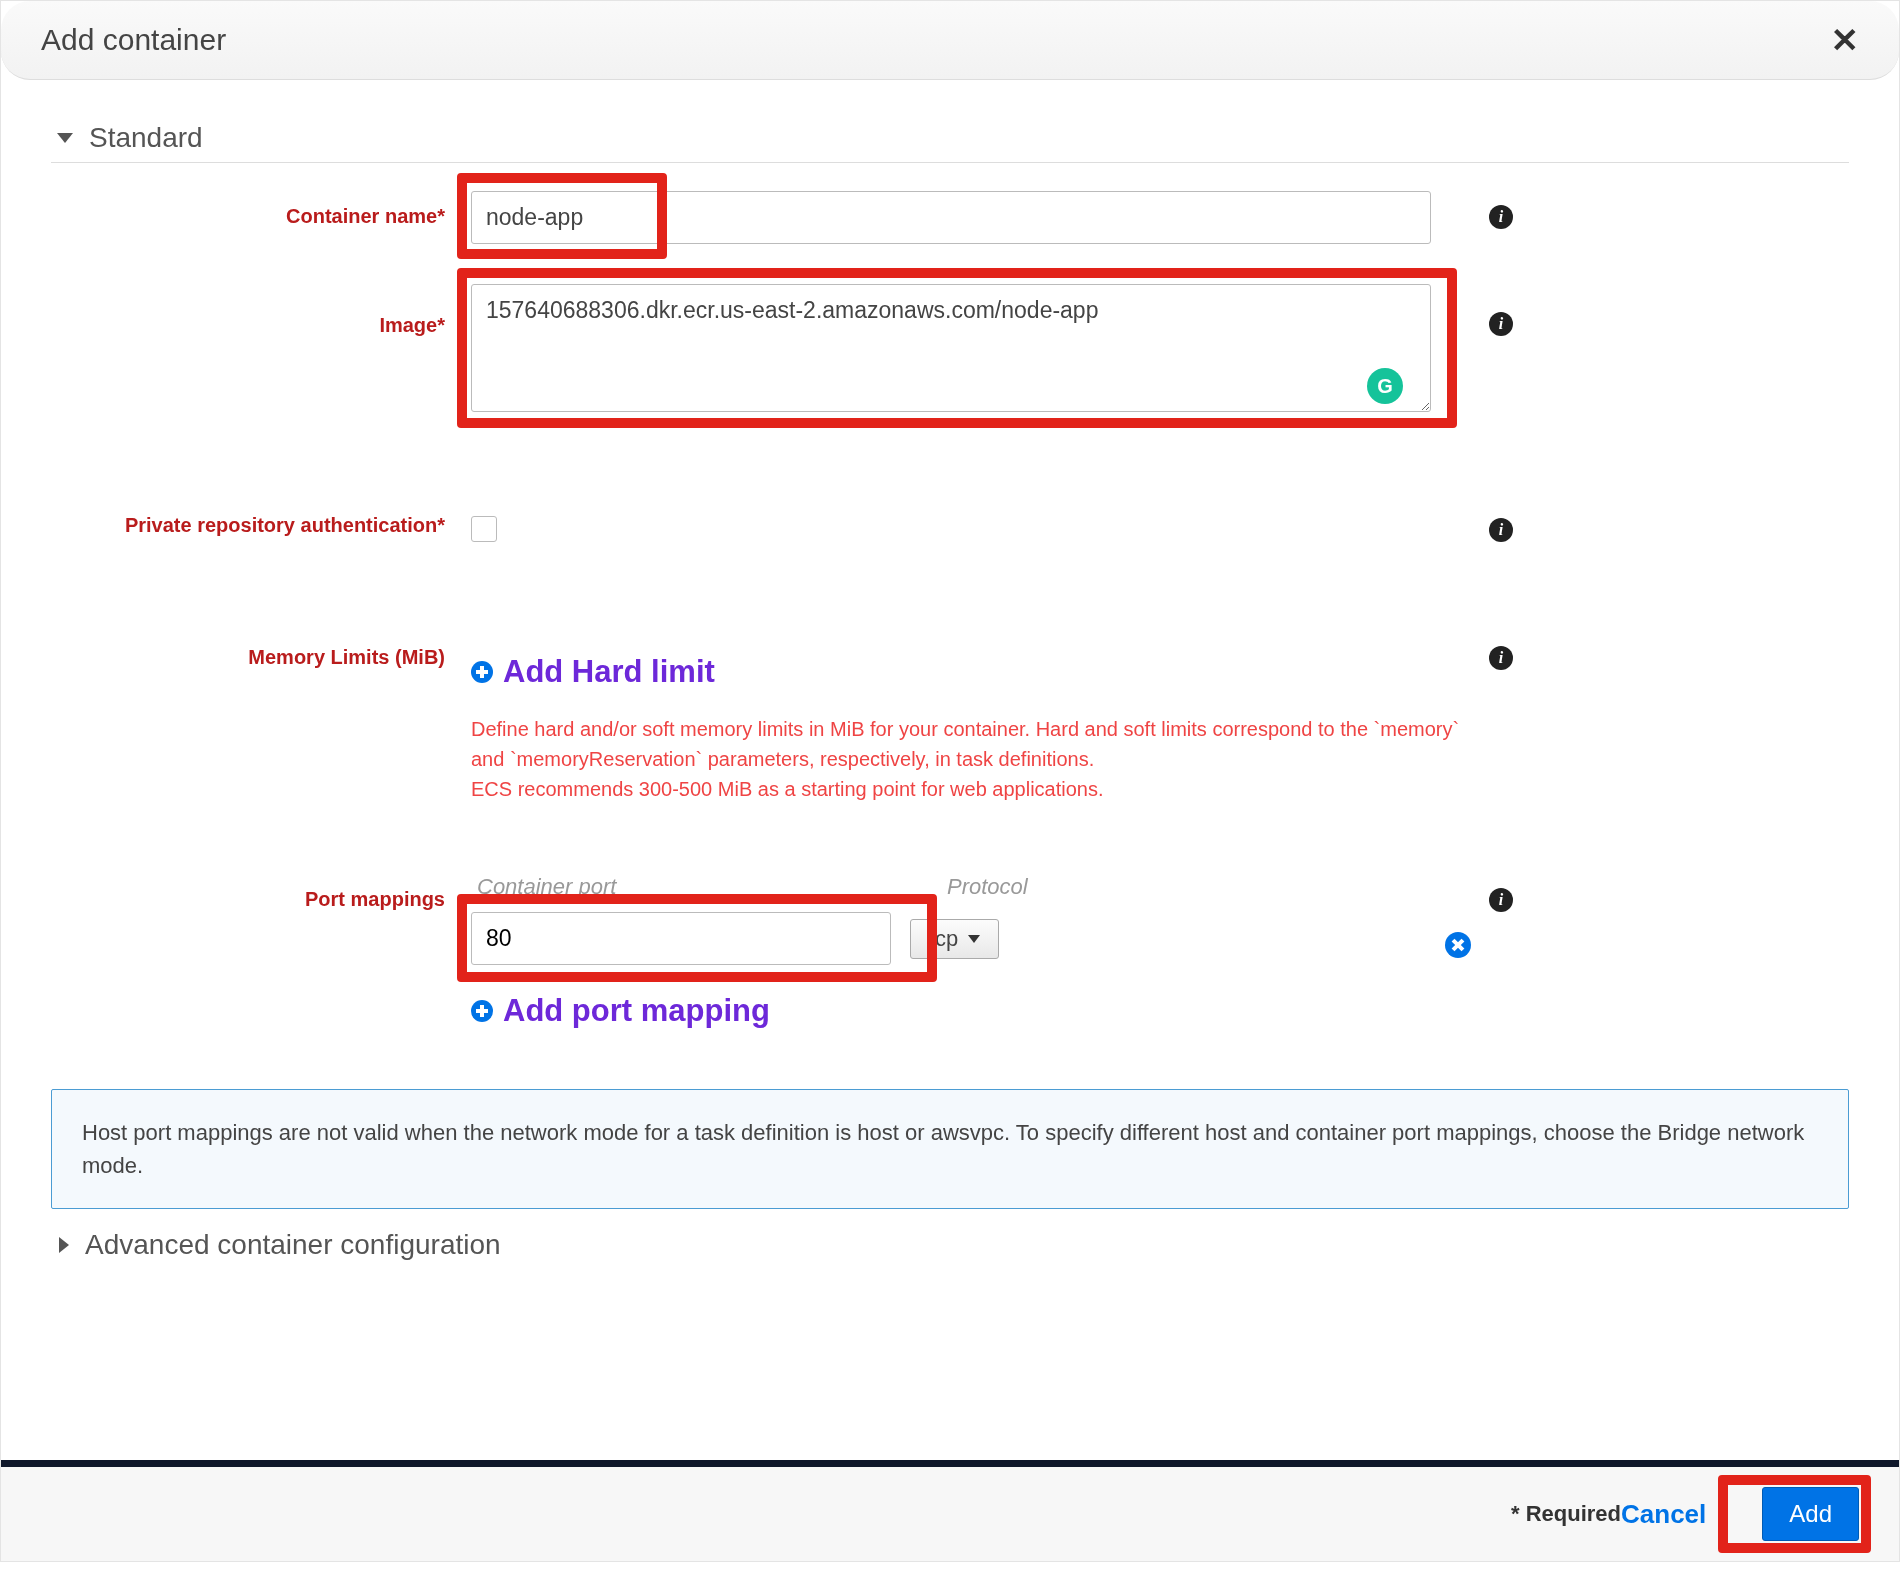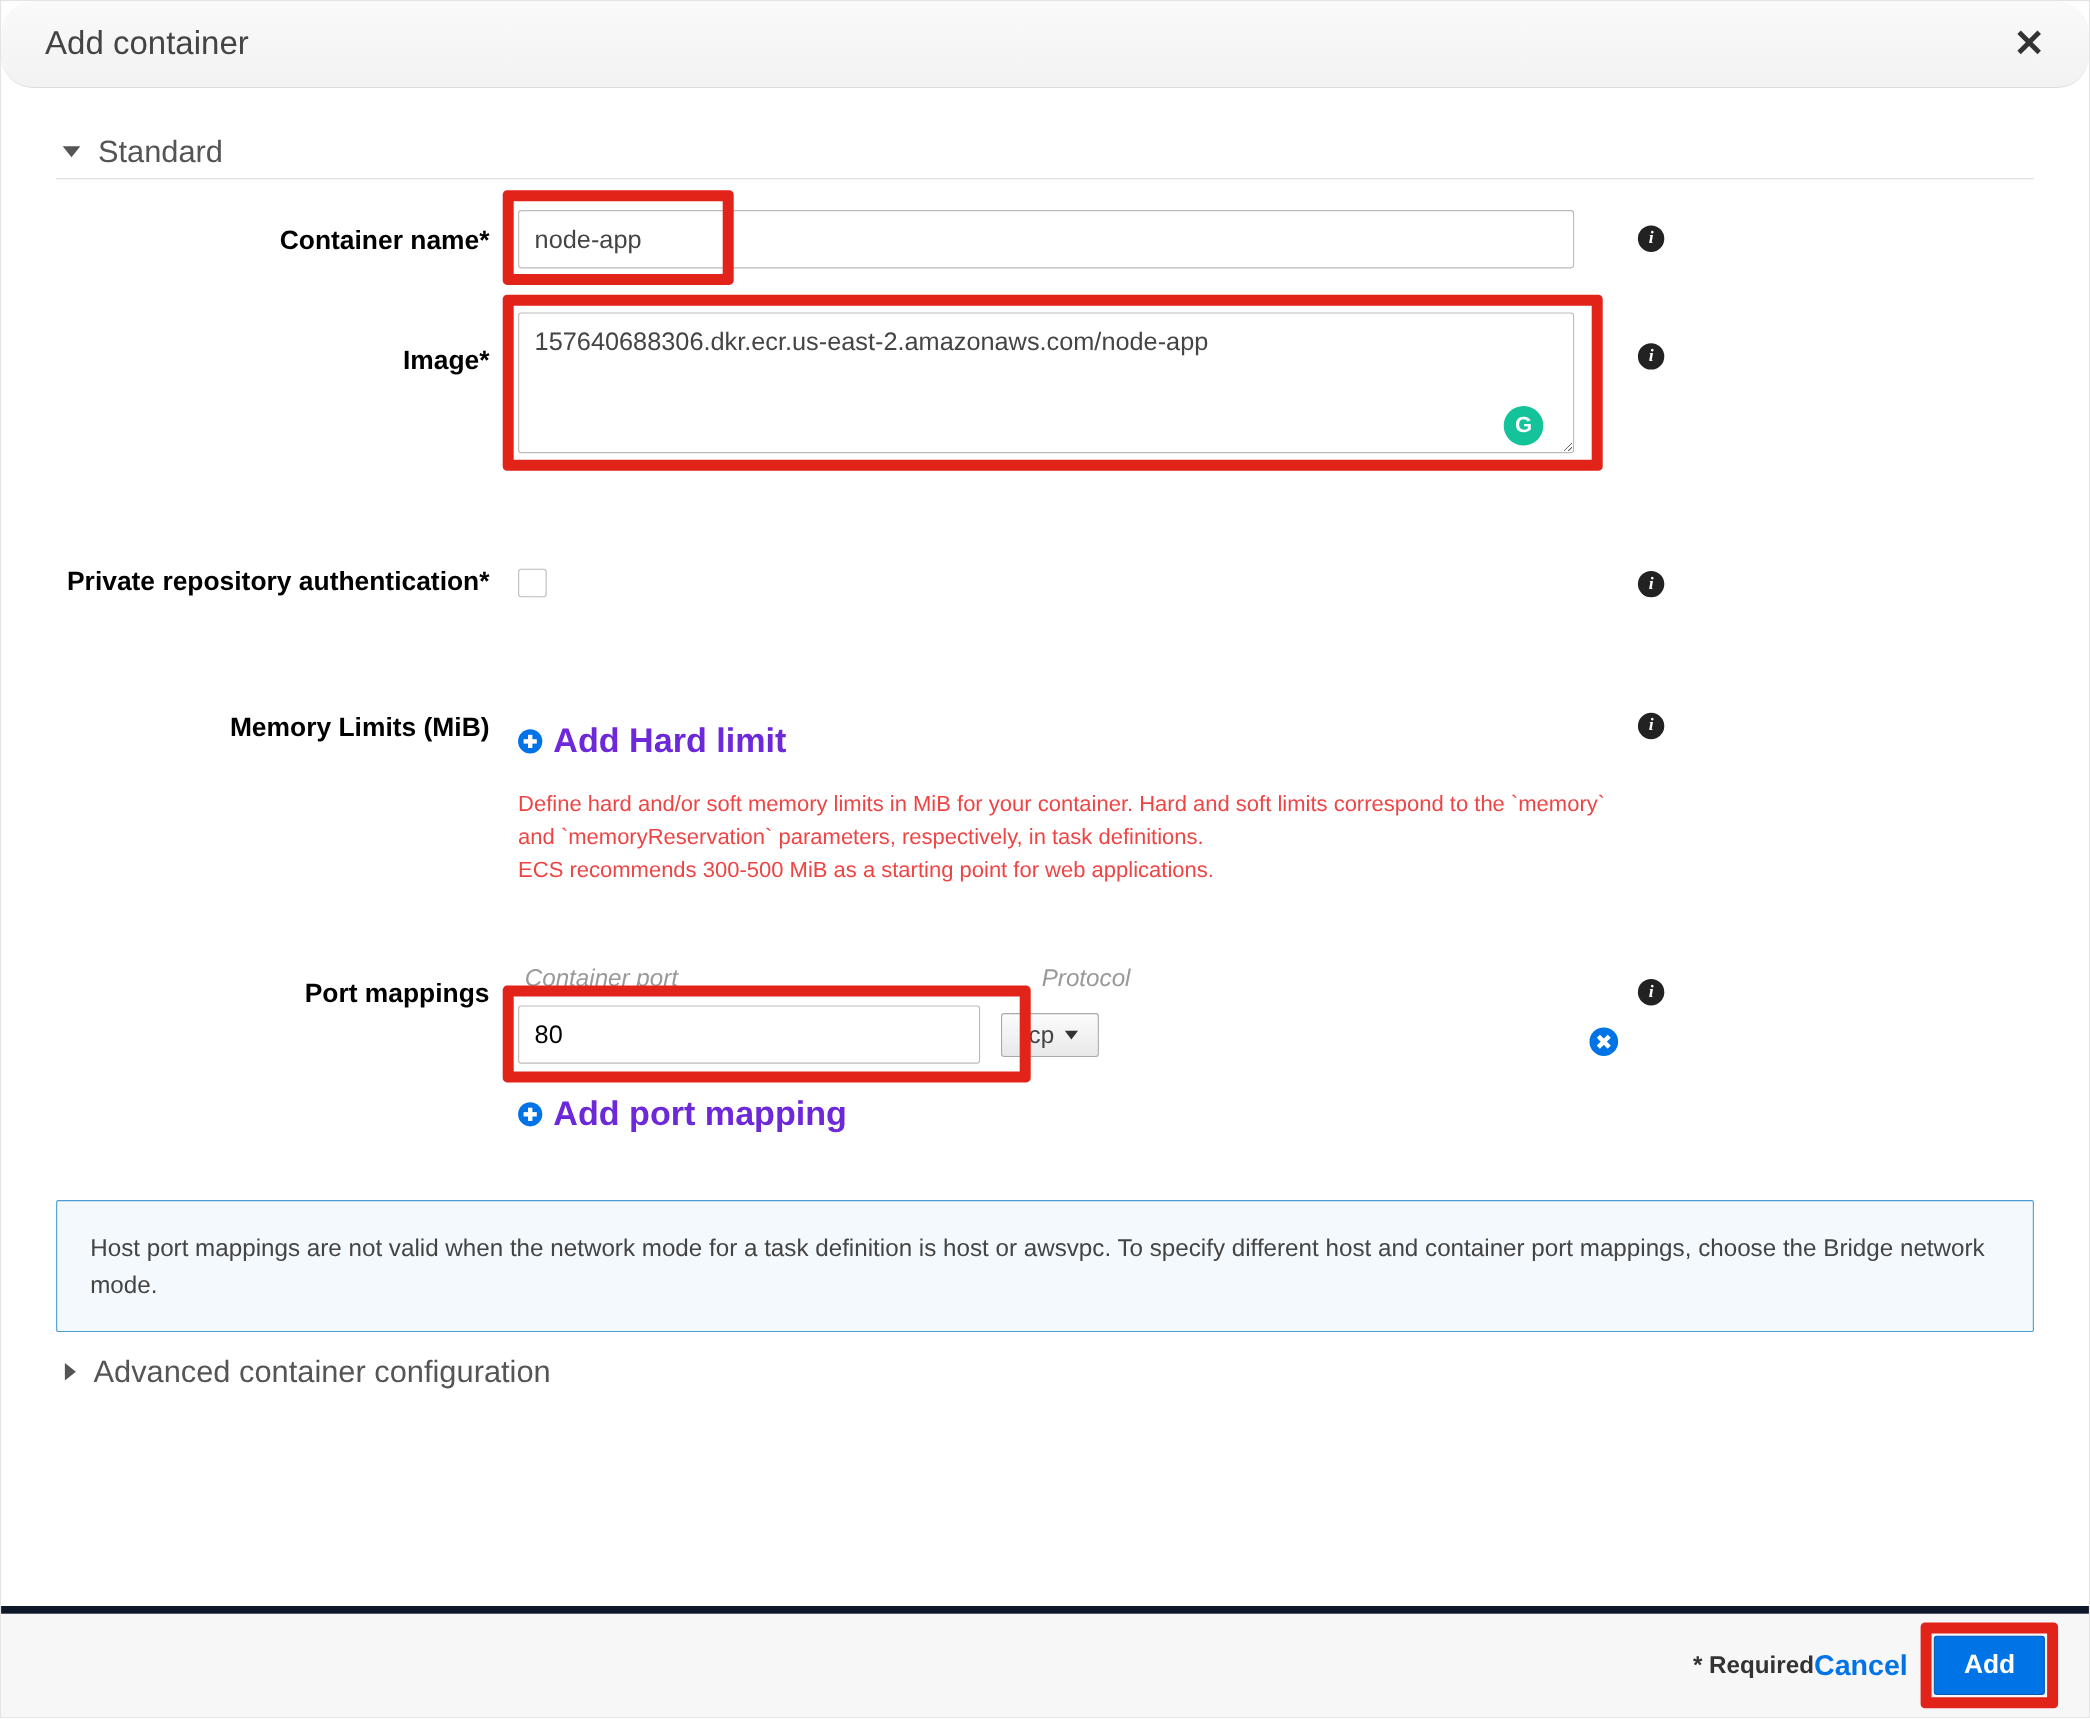--- a/index.html
+++ b/index.html
@@ -55,23 +55,23 @@
   .hr { height: 1px; background: #ddd; margin: 6px 0 28px 0; }
   .row {
     display: flex; align-items: flex-start;
     margin-bottom: 40px;
     position: relative;
   }
   .row-label {
     width: 420px;
     text-align: right;
     padding-right: 26px;
-    font-size: 24px;
+    font-size: 20px;
     font-weight: 700;
-    color: #000000;
+    color: #b91c1c;
     padding-top: 12px;
     line-height: 1.3;
   }
   .row-control {
     flex: 0 0 1000px;
     position: relative;
   }
   .row-info {
     width: 60px;
     display: flex; align-items: flex-start; justify-content: center;
@@ -200,23 +200,23 @@
     background: #f7f7f7;
     padding: 20px 40px;
     display:flex; align-items:center; justify-content:flex-end;
   }
   .required-note { font-size:22px; font-weight:700; color:#333;}
   .footer-actions { display:flex; align-items:center; gap: 24px;}
   .btn-cancel {
     color:#0073e6; font-weight:700; font-size:26px; cursor:pointer;
   }
   .btn-add {
-    background:#0073e6; color:#fff; font-weight:700; font-size:24px;
+    background:#0073e6; color:#fff; font-weight:400; font-size:24px;
     border:1px solid #005bb5; border-radius:3px;
-    padding: 12px 26px; cursor:pointer;
+    padding: 12px 26px; cursor:pointer;margin-left:32px;
   }
   .btn-wrap { position: relative; }
 </style>
 </head>
 <body>
 
 <div class="modal">
 
   <div class="modal-header">
     <h1>Add container</h1>

